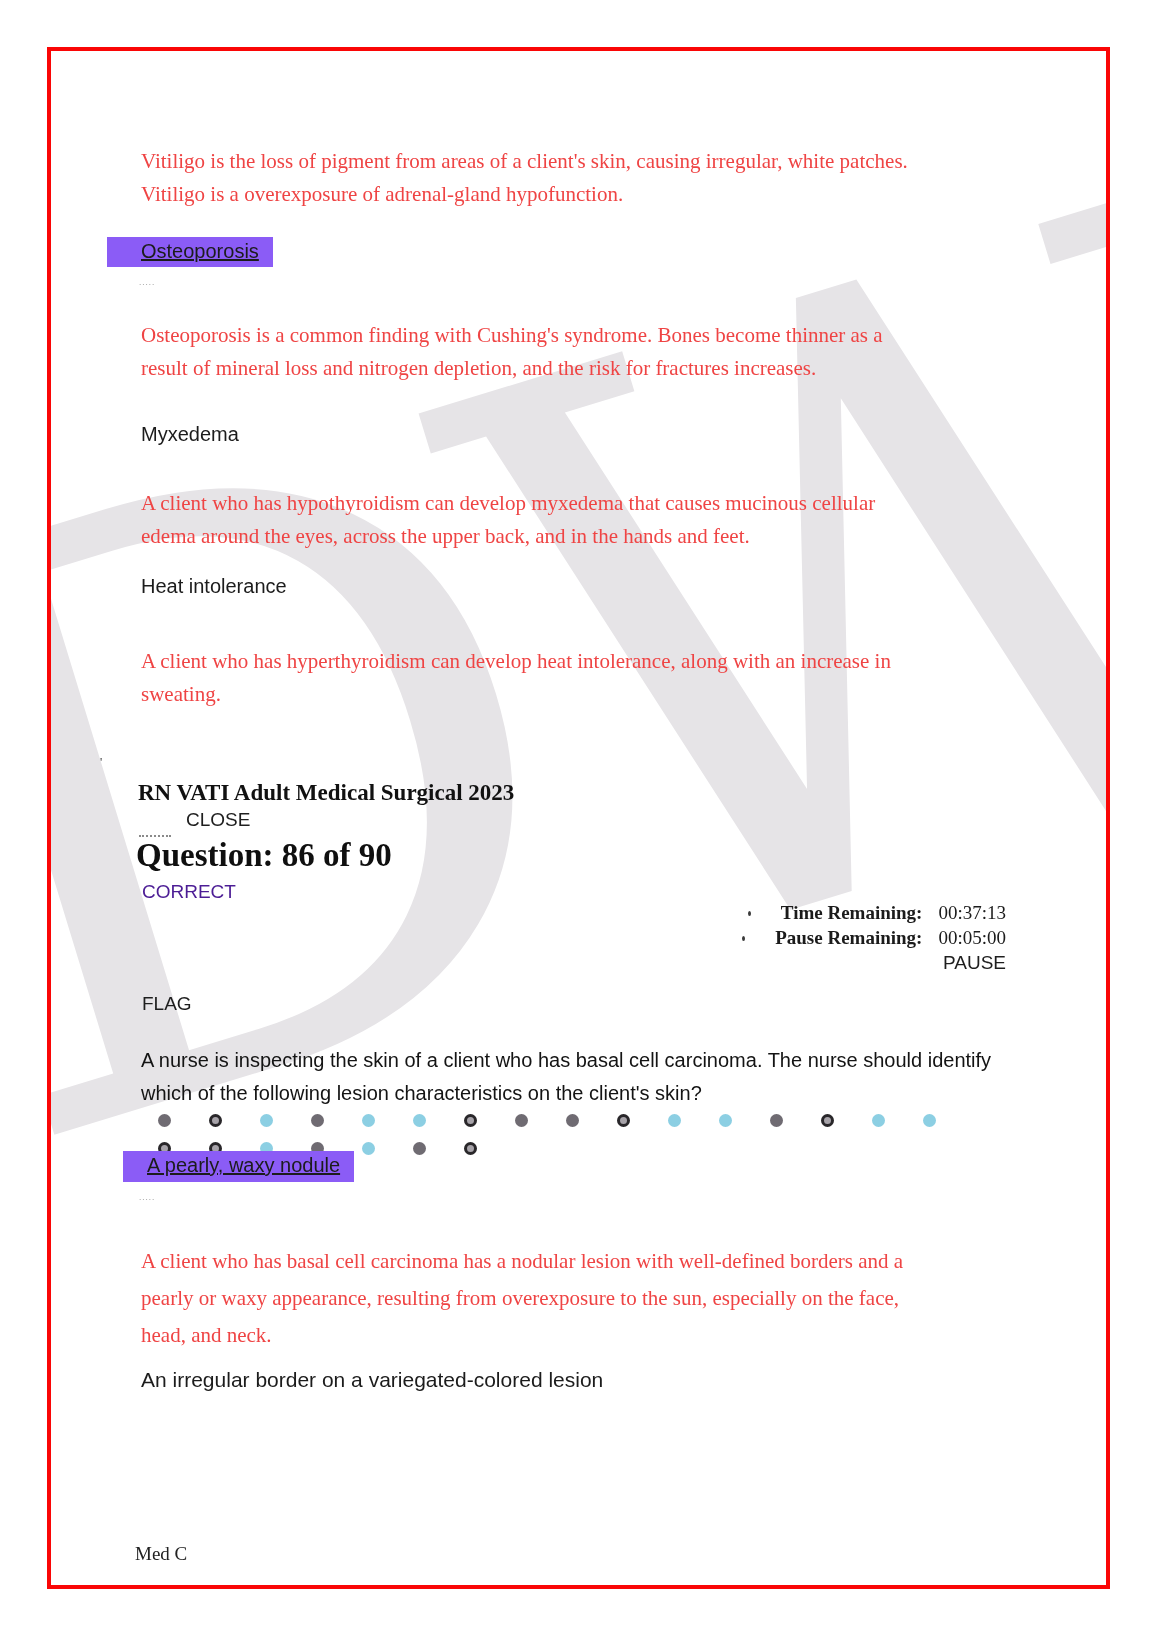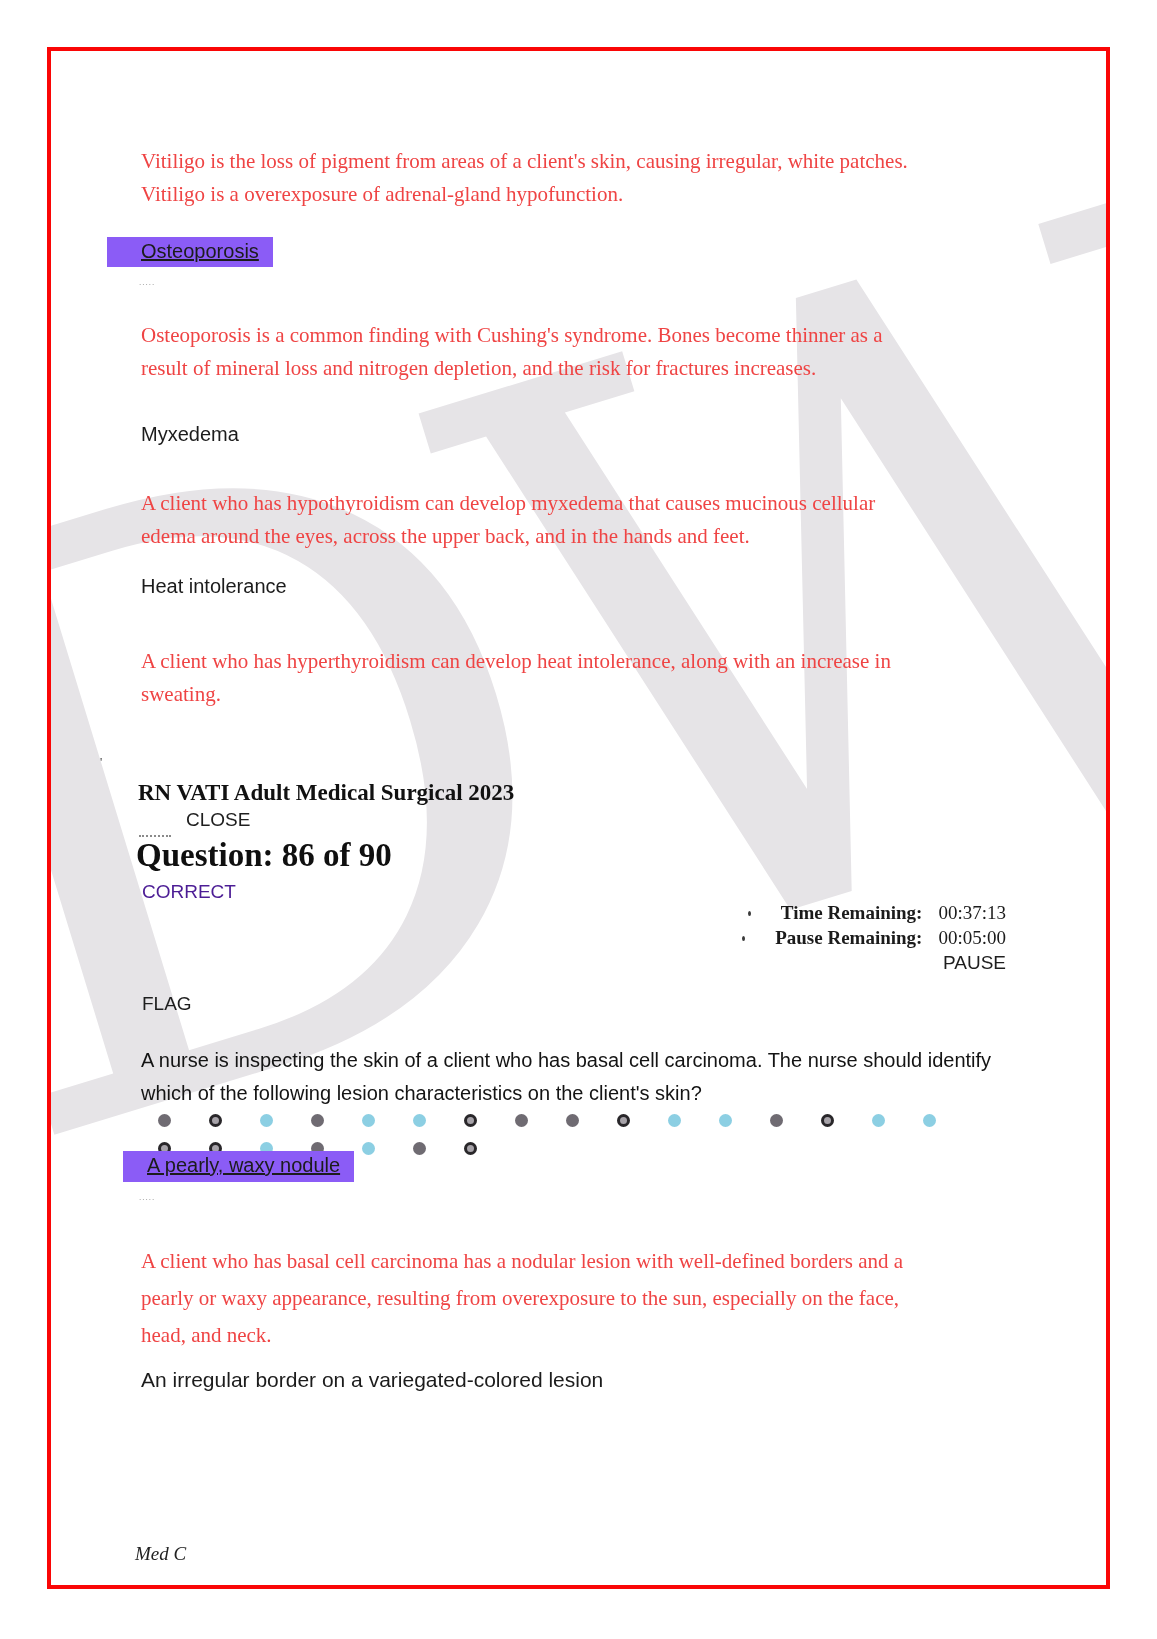--- a/index.html
+++ b/index.html
@@ -151,15 +151,15 @@
   <div class="tx mini-ellipsis" style="left:88px;top:1143px;">.....</div>
 
   <div class="tx serifp rat" style="left:90px;top:1192px;">
     <div class="ln">A client who has basal cell carcinoma has a nodular lesion with well-defined borders and a</div>
     <div class="ln">pearly or waxy appearance, resulting from overexposure to the sun, especially on the face,</div>
     <div class="ln">head, and neck.</div>
   </div>
 
   <div class="tx sans next-opt" style="left:90px;top:1317px;">An irregular border on a variegated-colored lesion</div>
 
-  <div class="tx footer" style="left:84px;top:1492px;font-style:italic;">Med C</div>
+  <div class="tx footer" style="left:84px;top:1492px;">Med C</div>
 
 </div>
 
 </body></html>

